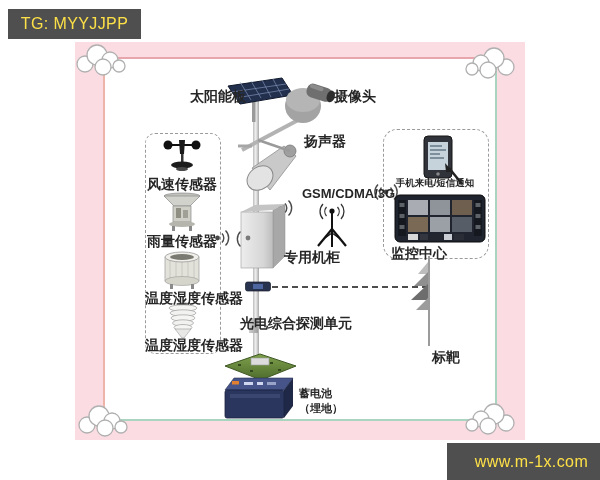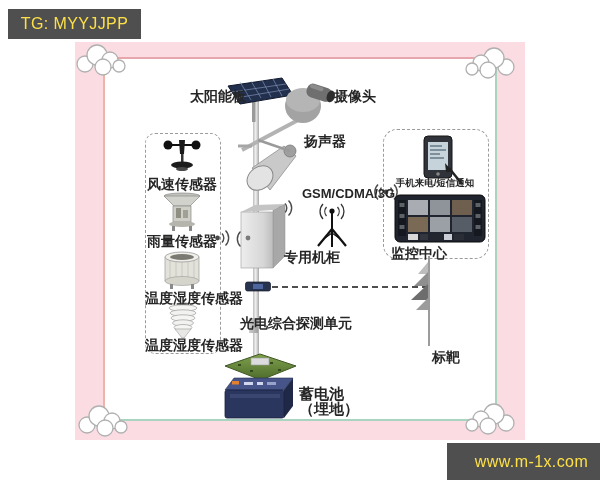--- a/index.html
+++ b/index.html
@@ -299,21 +299,21 @@
   <svg class="svgel" style="left:222px;top:372px;" width="96" height="50" viewBox="0 0 96 50">
     <polygon points="3,18 12,6 71,6 62,18" fill="#46548a" stroke="#27304f" stroke-width="0.6"></polygon>
     <polygon points="62,18 71,6 71,34 62,46" fill="#1f2947"></polygon>
     <rect x="3" y="18" width="59" height="28" rx="2" fill="#2b365f" stroke="#1a2240" stroke-width="0.8"></rect>
     <rect x="10" y="9" width="7" height="3.5" fill="#e08030"></rect>
     <rect x="22" y="10" width="9" height="3" fill="#cfd6ee"></rect>
     <rect x="35" y="10" width="6" height="3" fill="#cfd6ee"></rect>
     <rect x="45" y="10" width="9" height="3" fill="#9aa4c8"></rect>
     <rect x="8" y="22" width="50" height="4" fill="#3a466f"></rect>
   </svg>
-  <div class="lbl" style="left:299px;top:386px;line-height:15px;font-size:15px;">
+  <div class="lbl" style="left:299px;top:386px;line-height:15px;font-size:11px;">
     <div>蓄电池</div>
     <div>（埋地）</div>
   </div>
 
   <div class="wm" style="left:8px;top:9px;width:133px;height:30px;">TG: MYYJJPP</div>
   <div class="wm" style="left:447px;top:443px;width:169px;height:37px;">www.m-1x.com</div>
 
 </div>
 
 </body></html>

